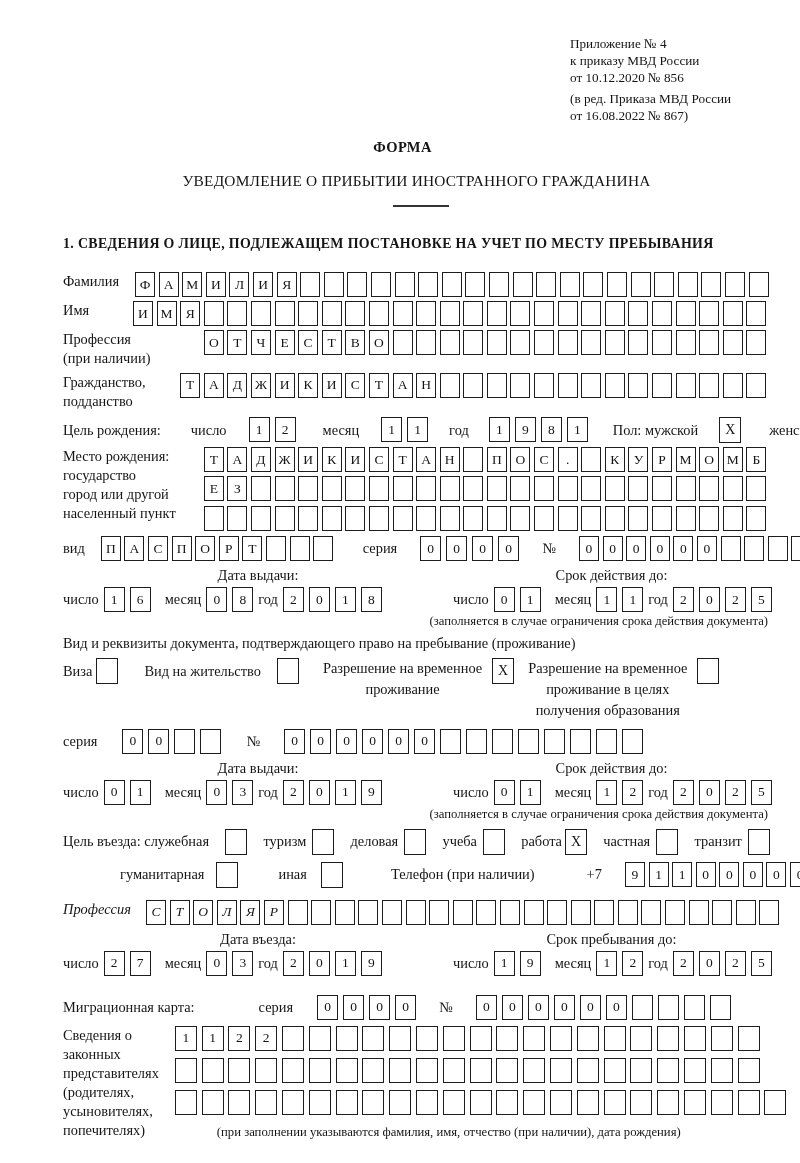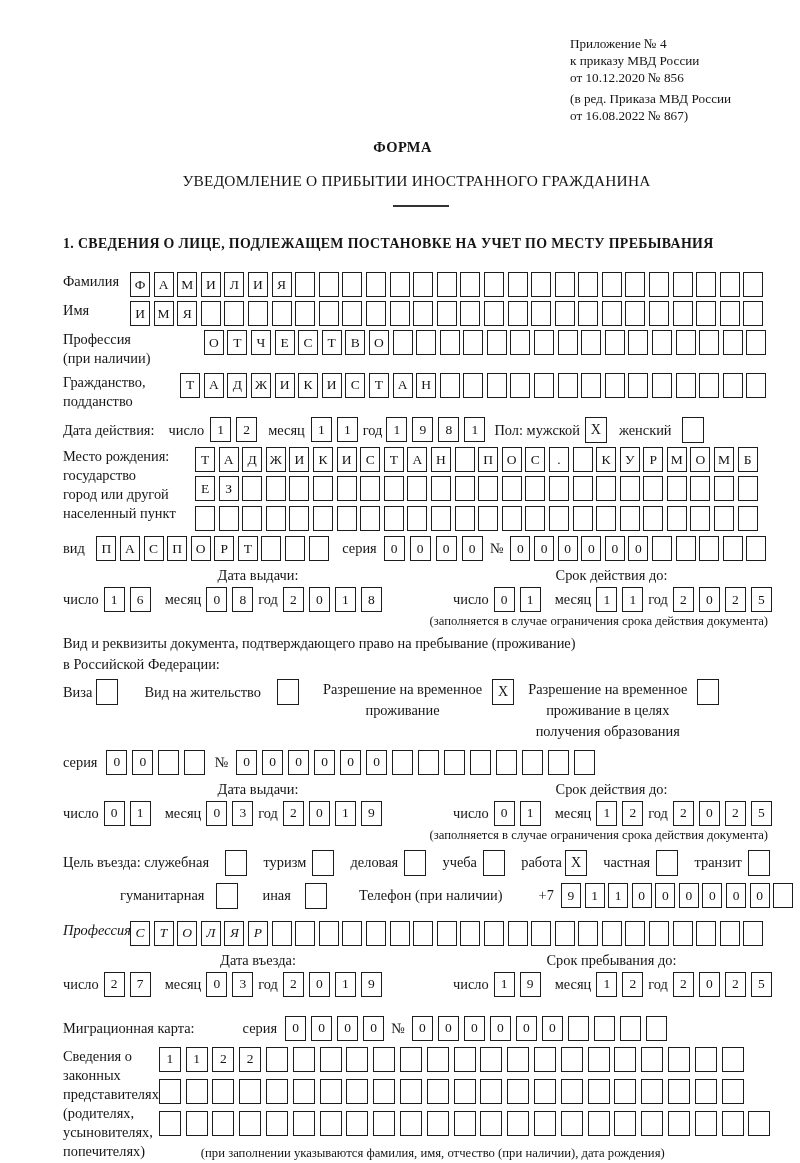--- a/index.html
+++ b/index.html
@@ -10,21 +10,21 @@
     padding:36px 30px 10px 63px;
   }
   
   .hdr{width:200px;margin-left:auto;font-size:13.2px;line-height:1.27;}
   .hdr .gap{margin-top:5px;}
   .forma{font-weight:bold;font-size:14.5px;text-align:center;padding-right:28px;margin-top:14px;letter-spacing:.4px;}
   .title{font-weight:normal;font-size:15.4px;text-align:center;line-height:1.38;margin-top:14px;letter-spacing:.2px;}
   .uline{display:inline-block;width:56px;height:13px;border-bottom:2px solid #333;margin-left:9px;}
   .sec1{font-weight:bold;font-size:13.9px;margin-top:24px;letter-spacing:.35px;}
   
-  .frow{display:flex;align-items:flex-start;margin-top:4px;}
+  .frow{display:flex;align-items:flex-start;margin-top:4px;gap:16px;}
   .lbl{font-size:14.4px;line-height:1.3;white-space:nowrap;}
   .lblblock{font-size:14.4px;line-height:1.33;}
   .cells{display:flex;flex-wrap:nowrap;}
   .cell{
     flex:0 0 auto;width:18px;height:23px;border:1.5px solid #1d1d1d;margin-right:3.6px;
     display:flex;align-items:center;justify-content:center;
     font-size:13.5px;line-height:1;background:#fff;
   }
   .cells-sp .cell{width:19px;margin-right:5px;}
   .cells-wide .cell{width:20px;margin-right:4.8px;}
@@ -195,21 +195,21 @@
         <span class="cell"></span>
         <span class="cell"></span>
         <span class="cell"></span>
         <span class="cell"></span>
         <span class="cell"></span>
         <span class="cell"></span>
       </span>
   </div>
 
   <div class="frow" style="align-items:center;margin-top:6px;">
-    <span class="lbl">Дата действия:</span>
+    <span class="lbl">Цель рождения:</span>
     <span class="lbl" style="margin-left:14px;margin-right:6px;">число</span>
     <span class="cells cells-sp">
         <span class="cell">1</span>
         <span class="cell">2</span>
       </span>
     <span class="lbl" style="margin-left:6px;margin-right:6px;">месяц</span>
     <span class="cells cells-sp">
         <span class="cell">1</span>
         <span class="cell">1</span>
       </span>
@@ -393,21 +393,20 @@
           <span class="cell">2</span>
           <span class="cell">0</span>
           <span class="cell">2</span>
           <span class="cell">5</span>
         </span>
     </span>
   </div>
   <div class="note">(заполняется в случае ограничения срока действия документа)</div>
 
   <div class="plain">Вид и реквизиты документа, подтверждающего право на пребывание (проживание)</div>
-  <div class="plain" style="margin-top:4px;">в Российской Федерации:</div>
 
   <div class="stayrow">
     <span class="opt">
       <span class="lbl">Виза</span>
       <span class="cbox" style="margin-left:4px;"></span>
     </span>
     <span class="opt" style="margin-left:26px;">
       <span class="lbl">Вид на жительство</span>
       <span class="cbox" style="margin-left:16px;"></span>
     </span>

